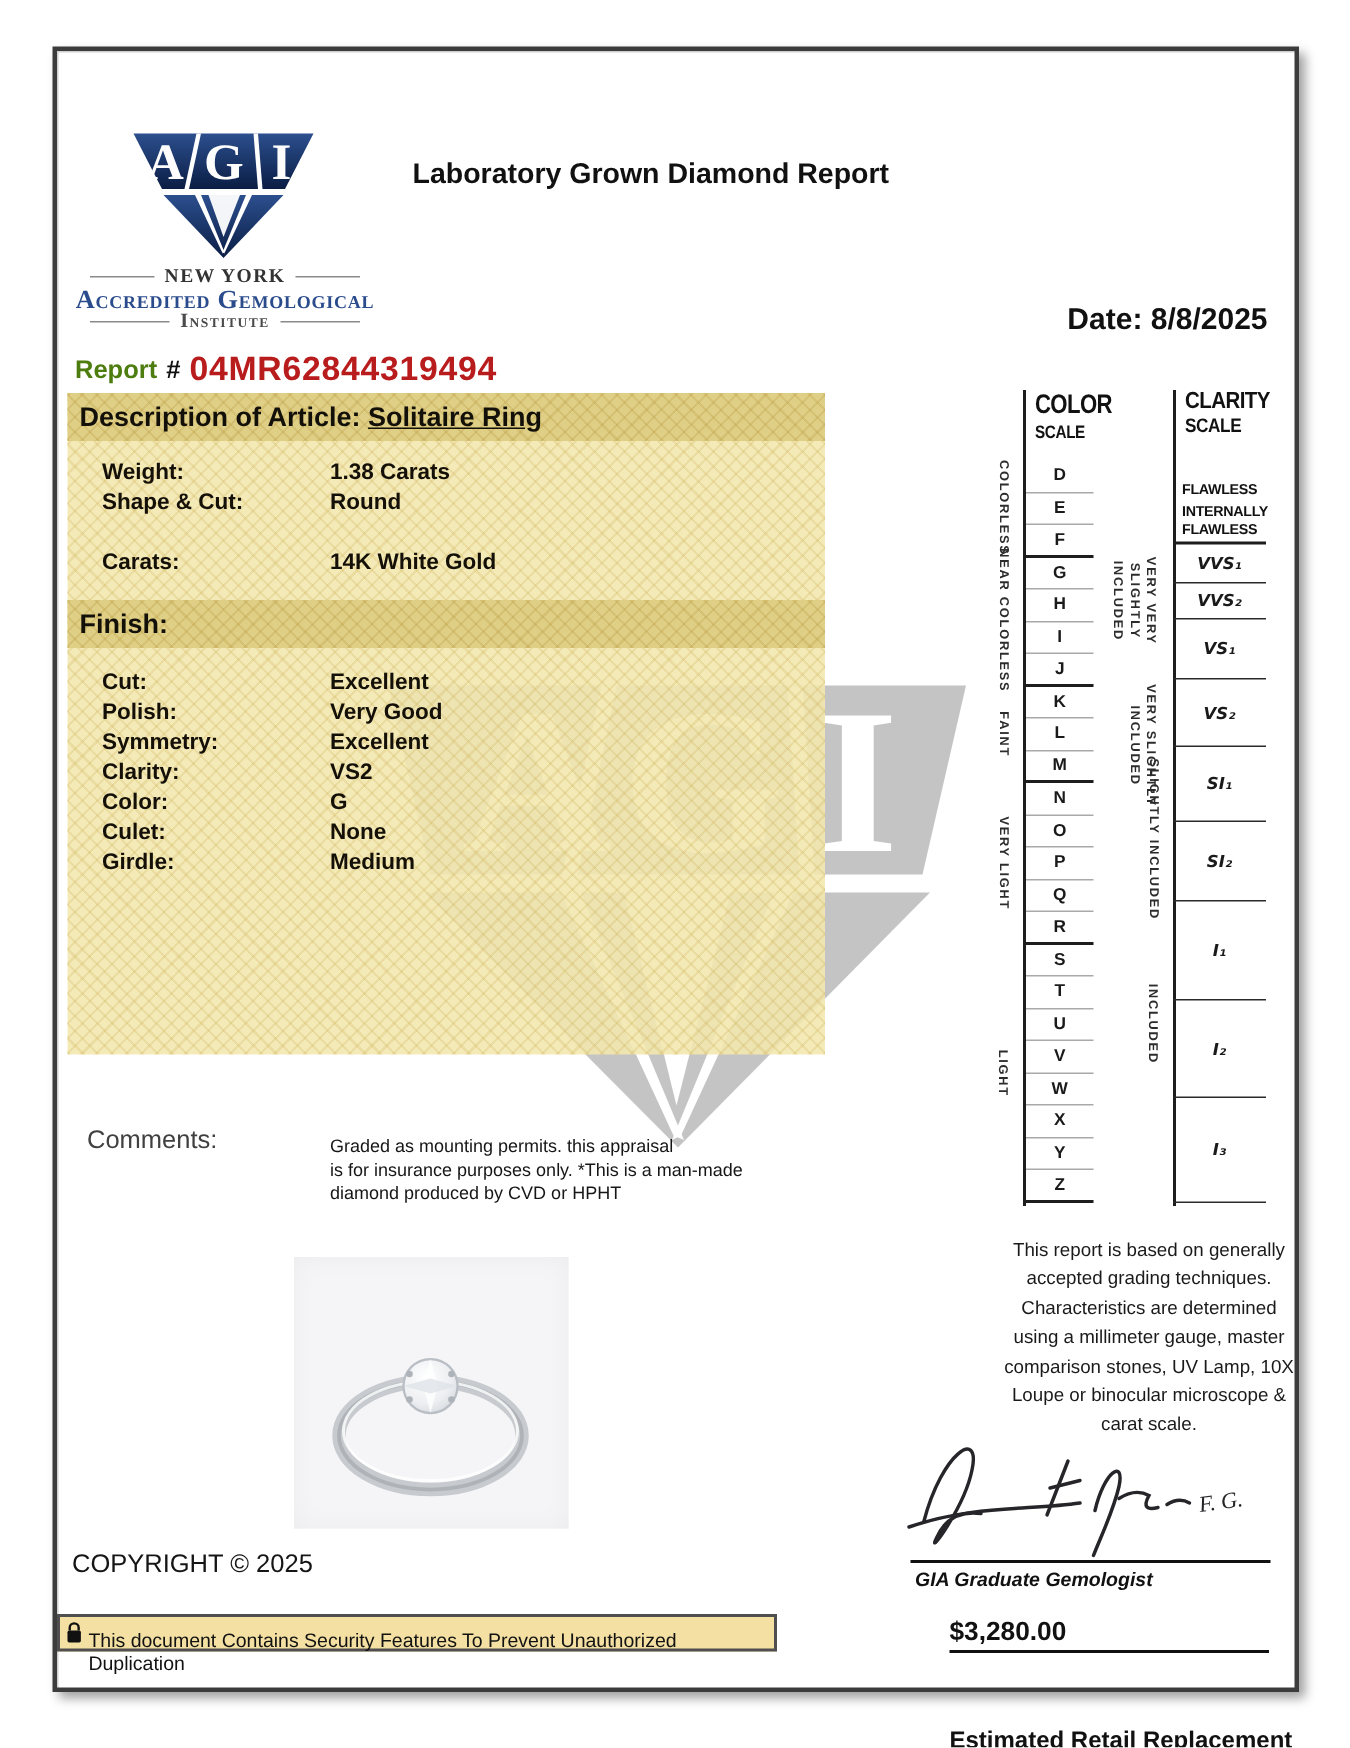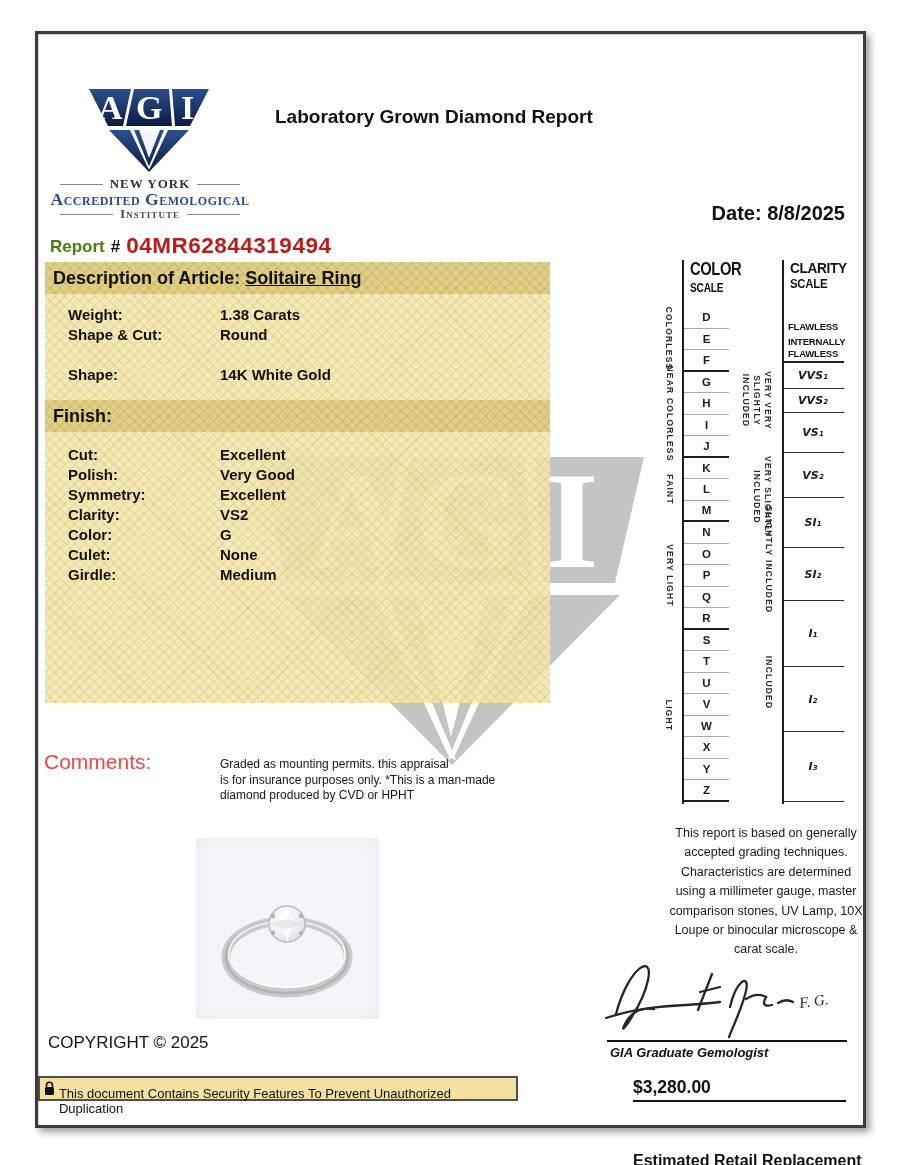--- a/index.html
+++ b/index.html
@@ -98,21 +98,21 @@
   .cband:nth-child(6){height:53px;}
   .cband:nth-child(7){height:66px;}
   .cband:nth-child(8){height:65px;}
   .cband:nth-child(9){height:70px;}
   .s0{left:734px;top:351px;width:44px;height:100px;}
   .s1{left:744px;top:427px;width:36px;height:140px;}
   .s2{left:758px;top:490px;width:22px;height:140px;}
   .s3{left:758px;top:633px;width:22px;height:100px;}
 
   
-  .comments-label{left:44px;top:750px;font-size:21px;color:#ef4444;z-index:2;}
+  .comments-label{left:58px;top:750px;font-size:17px;color:#404040;z-index:2;}
   .comments-text{left:220px;top:757px;width:350px;font-size:12px;line-height:1.3;
                  white-space:pre-line;color:#161616;z-index:2;}
 
   
   .ring-photo{left:196px;top:838px;width:183px;height:181px;background:#f5f5f7;z-index:2;
               box-shadow:inset 0 0 18px rgba(0,0,0,.04);}
 
   
   .notes{left:652px;top:824px;width:228px;text-align:center;font-size:12.5px;line-height:1.55;
          white-space:pre-line;color:#1a1a1a;z-index:2;}
@@ -204,21 +204,21 @@
     <div class="kv-list kv-desc">
         <div class="kv-row">
         <span class="kv-label">Weight:</span>
         <span class="kv-value">1.38 Carats</span>
       </div>
         <div class="kv-row">
         <span class="kv-label">Shape &amp; Cut:</span>
         <span class="kv-value">Round</span>
       </div>
         <div class="kv-row">
-        <span class="kv-label">Shape:</span>
+        <span class="kv-label">Carats:</span>
         <span class="kv-value">14K White Gold</span>
       </div>
       </div>
     <div class="yband b2">Finish:</div>
     <div class="kv-list kv-fin">
         <div class="kv-row">
         <span class="kv-label">Cut:</span>
         <span class="kv-value">Excellent</span>
       </div>
         <div class="kv-row">

